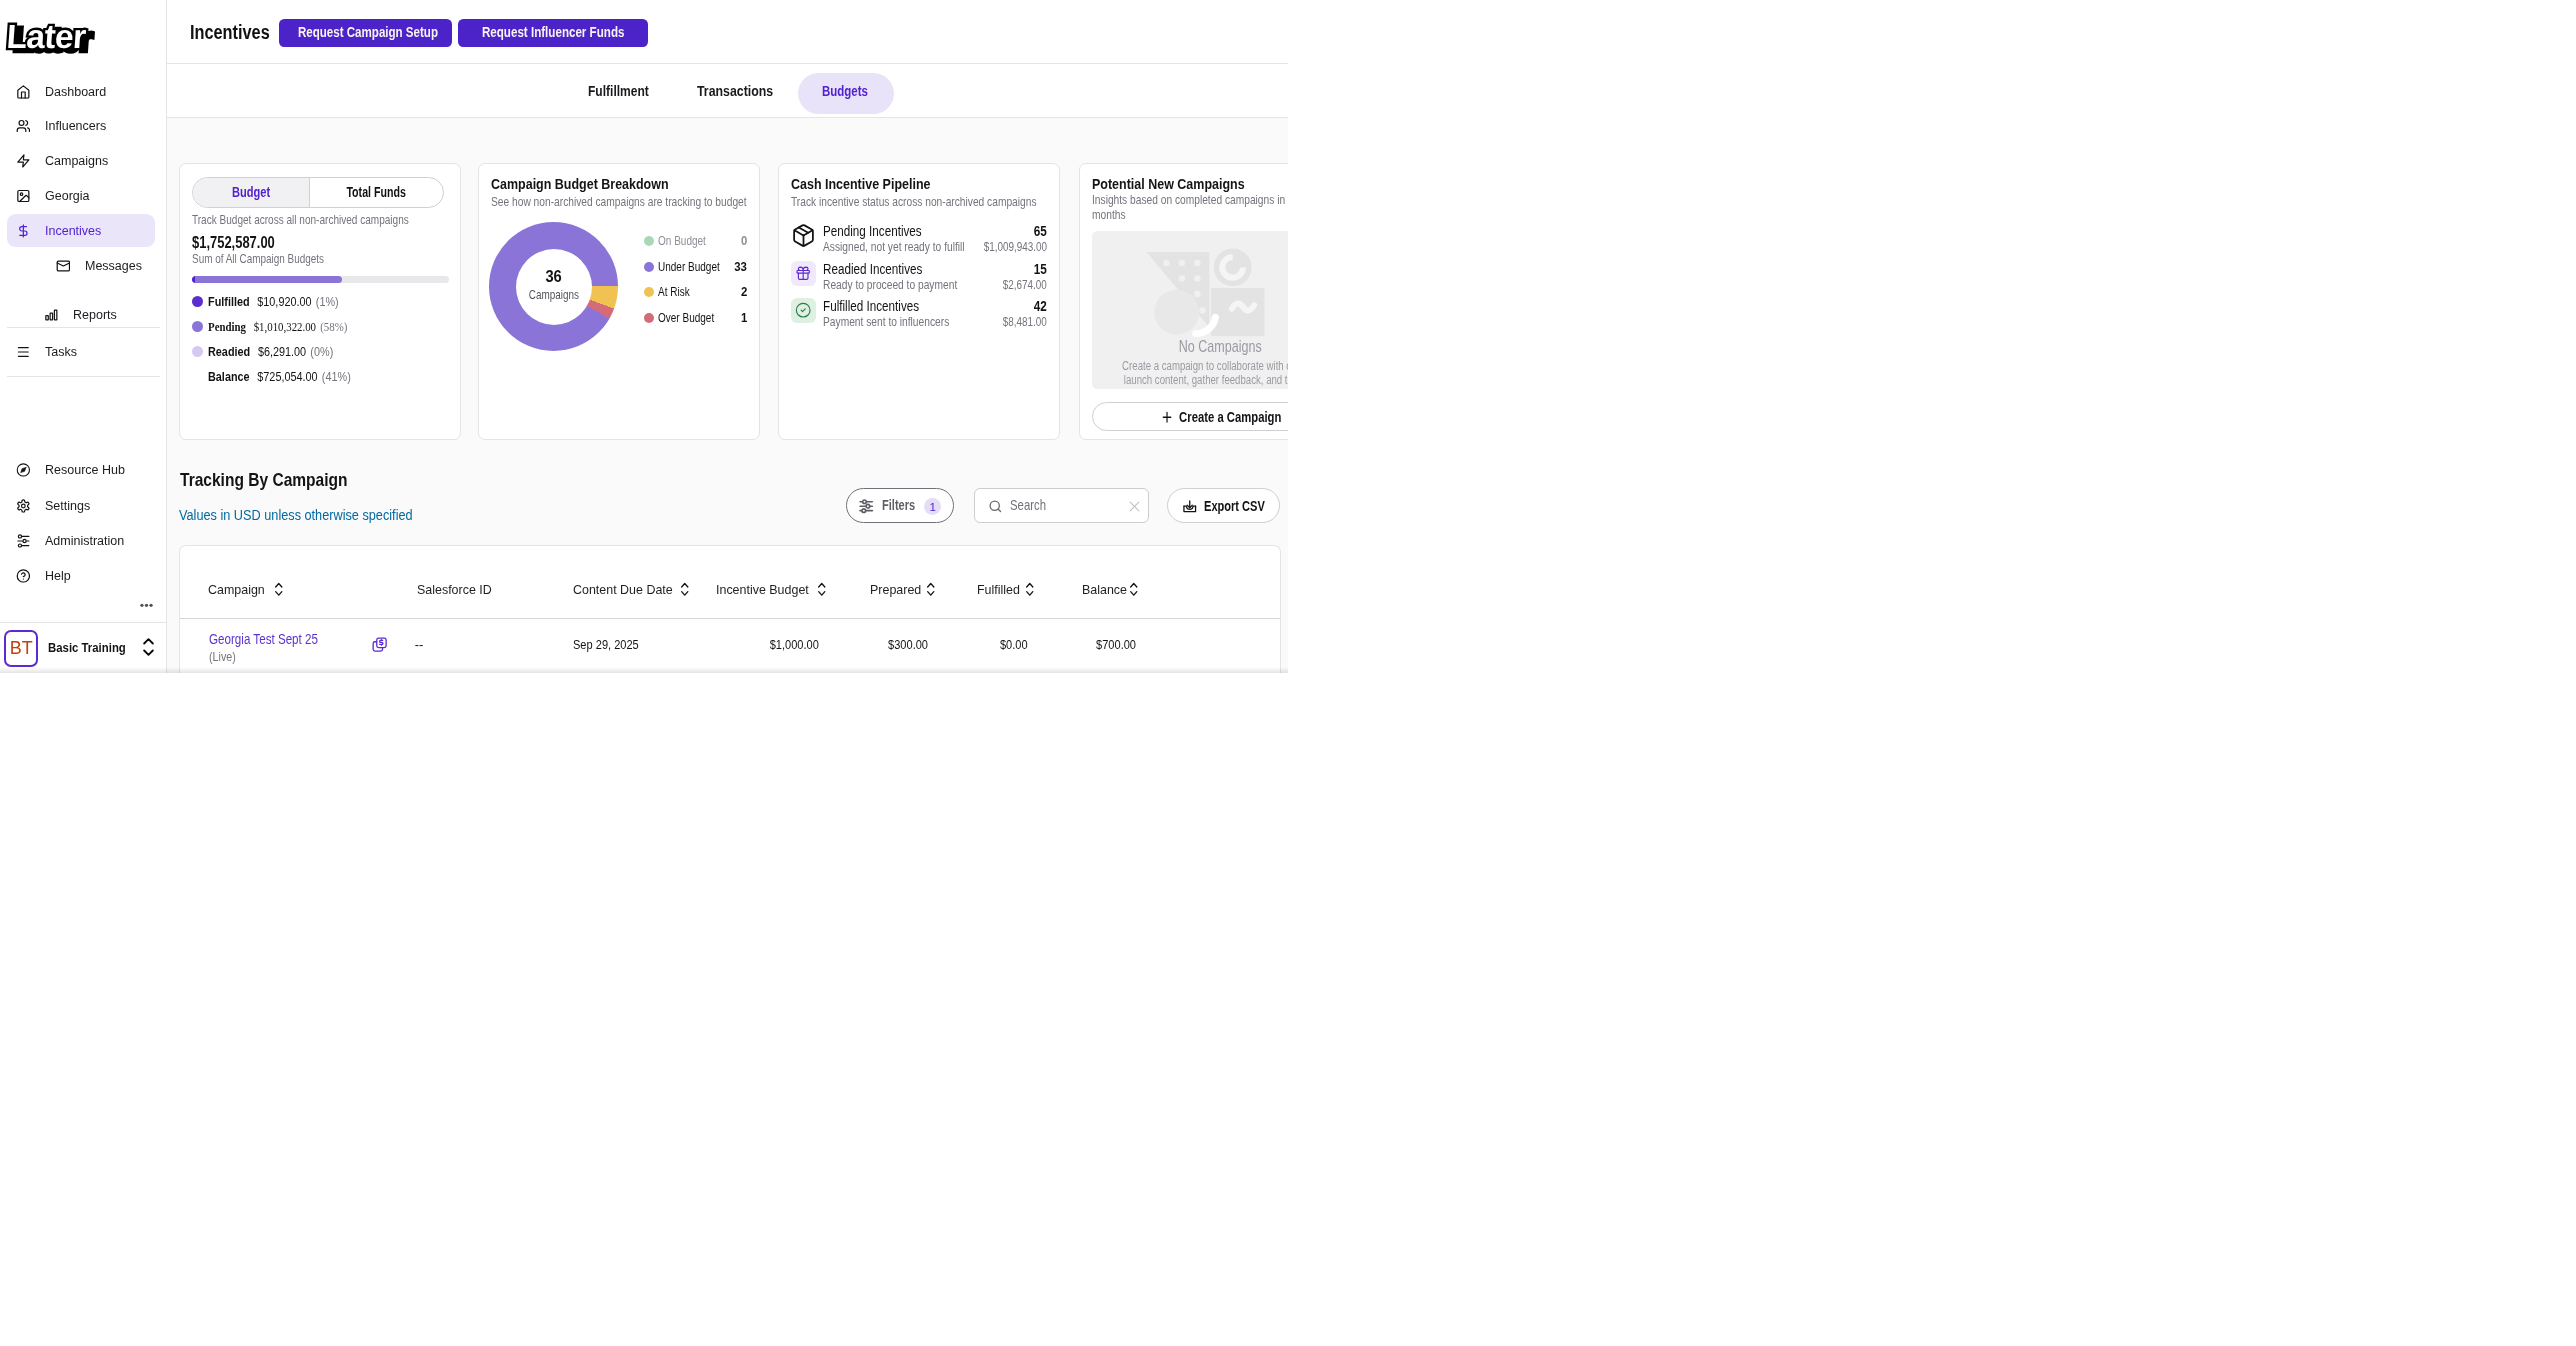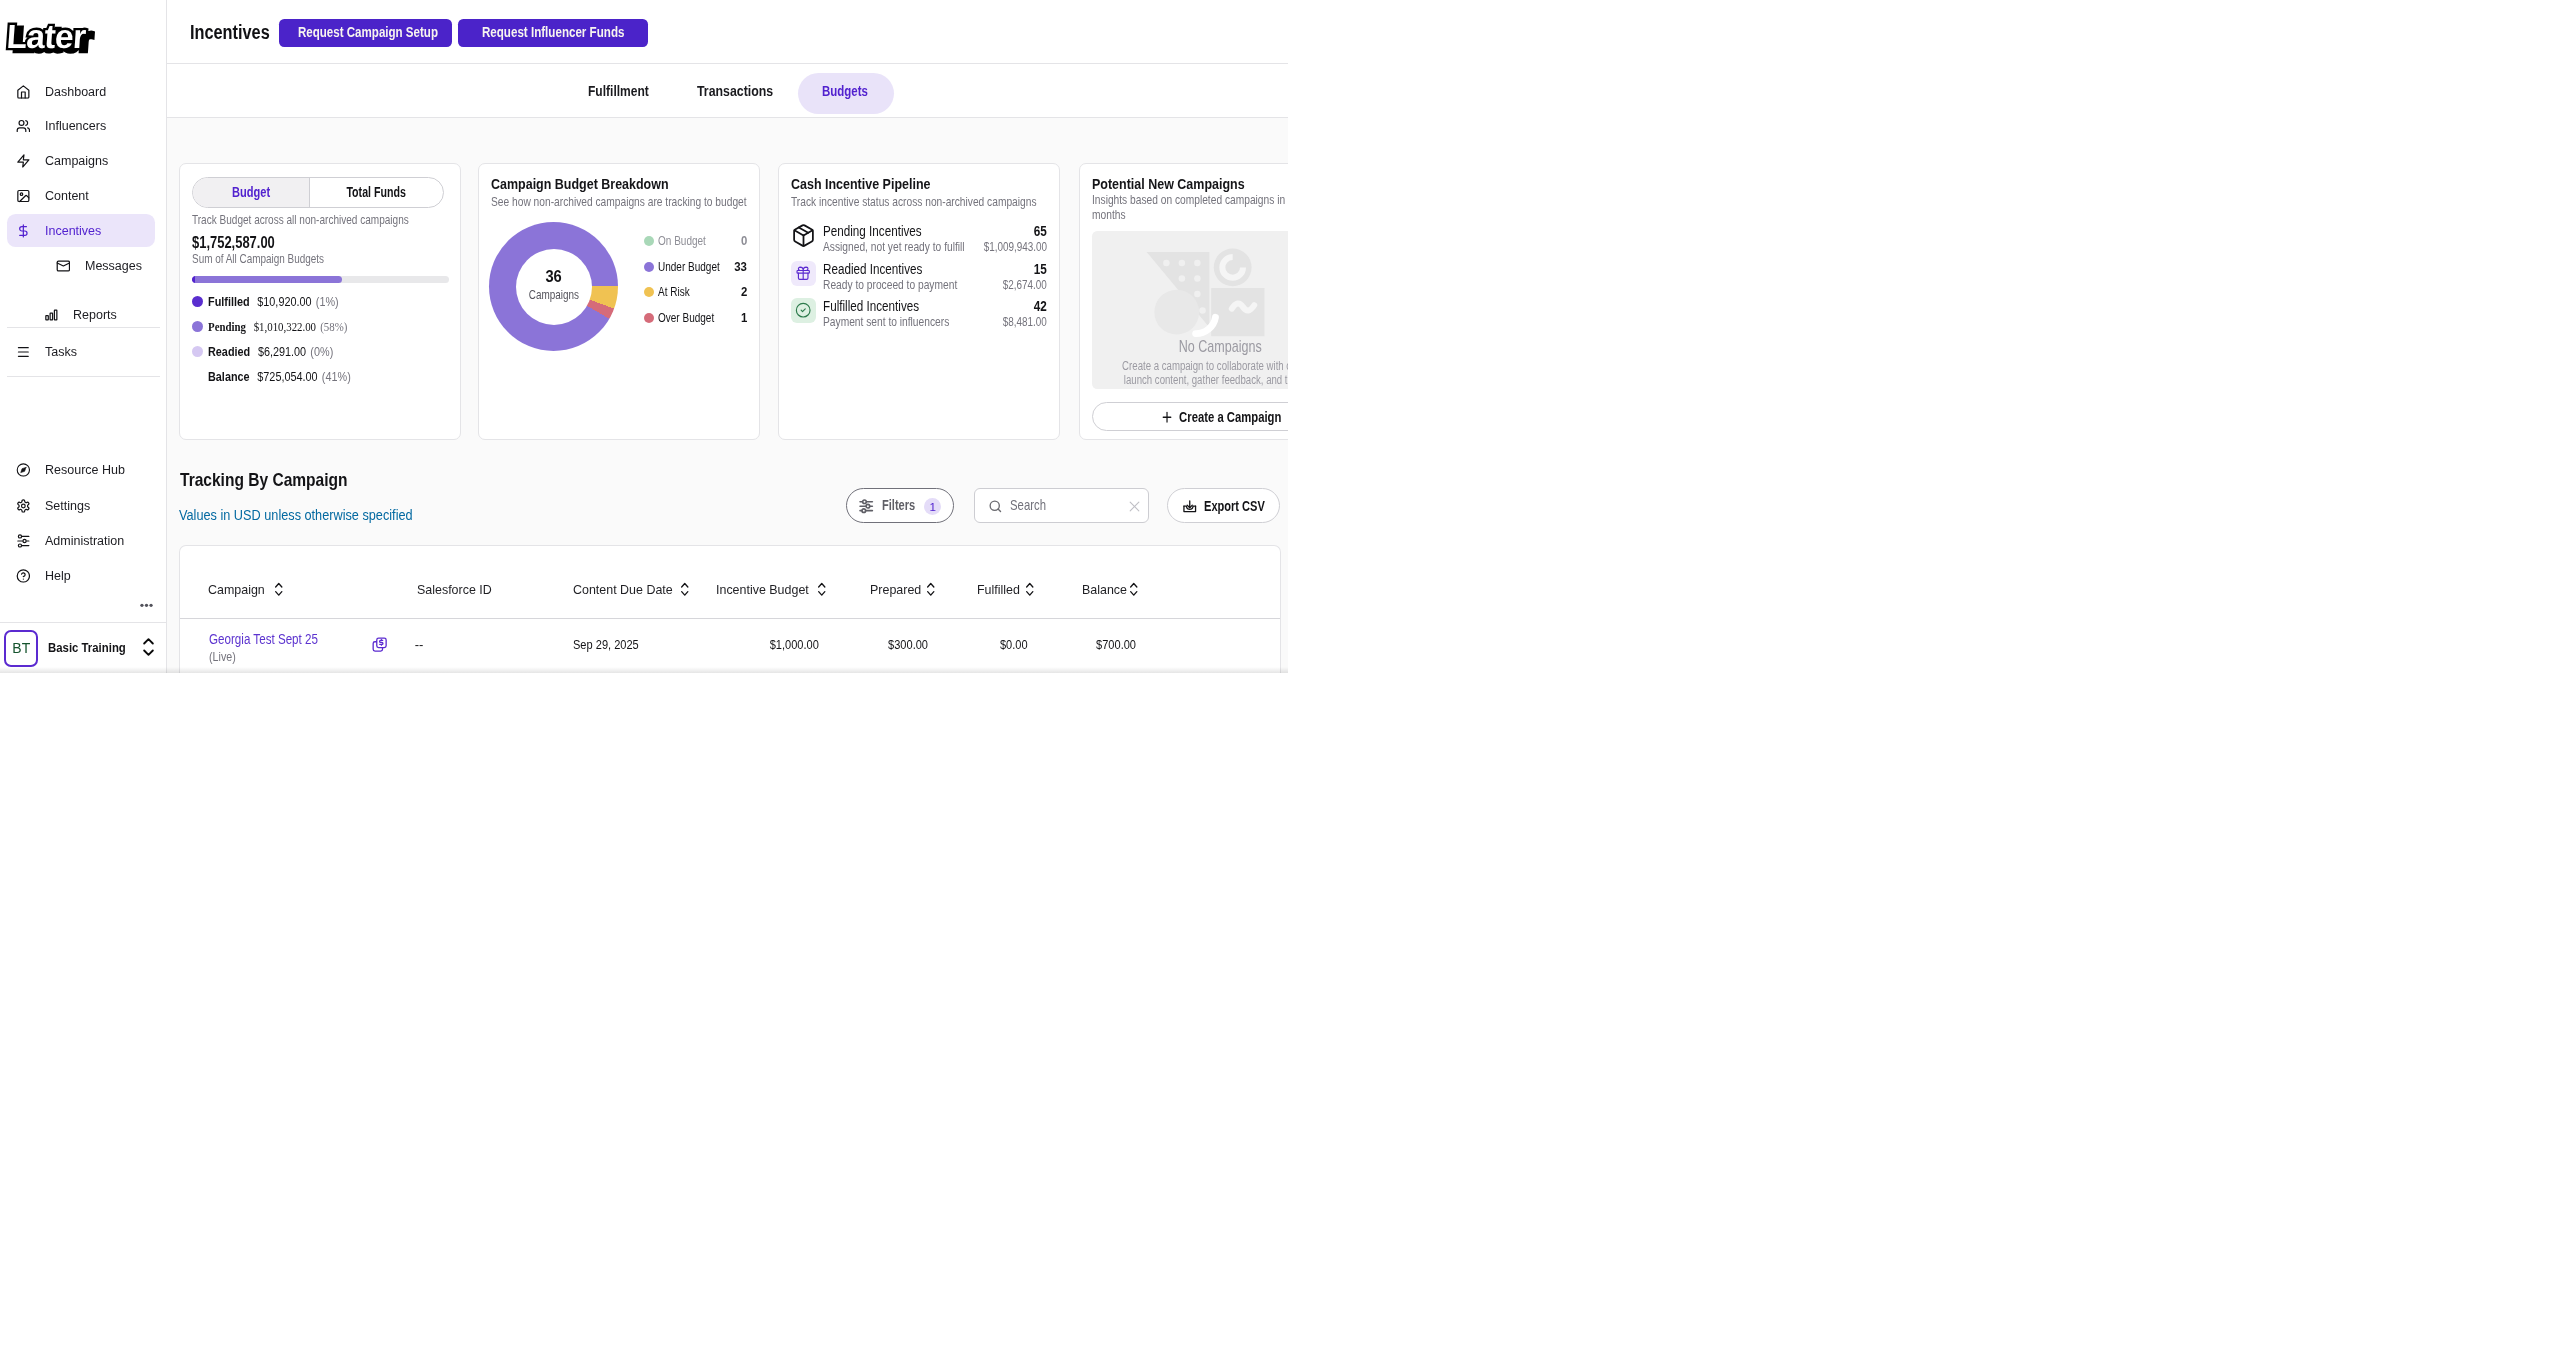--- a/index.html
+++ b/index.html
@@ -298,21 +298,21 @@
             <polygon points="13 2 3 14 12 14 11 22 21 10 12 10 13 2"></polygon>
           </svg></span>
         <span class="lb">Campaigns</span>
       </div>
     <div class="nav-item" style="top:178px;">
         <span class="ic"><svg viewBox="0 0 24 24" fill="none" stroke="currentColor" stroke-width="2" stroke-linecap="round" stroke-linejoin="round" width="14.7" height="14.7">
             <rect x="3" y="3" width="18" height="18" rx="2"></rect>
             <circle cx="9" cy="9" r="2"></circle>
             <path d="m21 15-3.1-3.1a2 2 0 0 0-2.8 0L6 21"></path>
           </svg></span>
-        <span class="lb">Content</span>
+        <span class="lb">Georgia</span>
       </div>
     <div class="nav-pill" style="top:214px;"></div>
     <div class="nav-item" style="top:213px;">
         <span class="ic" style="color:#5222cf;"><svg viewBox="0 0 24 24" fill="none" stroke="currentColor" stroke-width="2" stroke-linecap="round" stroke-linejoin="round" width="14.7" height="14.7">
             <line x1="12" x2="12" y1="2" y2="22"></line>
             <path d="M17 5H9.5a3.5 3.5 0 0 0 0 7h5a3.5 3.5 0 0 1 0 7H6"></path>
           </svg></span>
         <span class="lb" style="color:#5222cf;">Incentives</span>
       </div>
     <div class="nav-item" style="top:248px;margin-left:40px;">
@@ -375,21 +375,21 @@
         <span class="lb">Help</span>
       </div>
     <div class="abs" style="left:140px; top:597px; width:13px; height:8.6px; color:#52525b;">
       <svg viewBox="0 0 15 10" width="13" height="8.6">
           <circle cx="2.2" cy="5" r="1.9" fill="currentColor"></circle>
           <circle cx="7.5" cy="5" r="1.9" fill="currentColor"></circle>
           <circle cx="12.8" cy="5" r="1.9" fill="currentColor"></circle>
         </svg>
     </div>
     <div class="abs" style="left:0; top:622px; width:167px; border-top:0.9px solid #e4e4e7;"></div>
-    <div class="abs" style="left:4.3px; top:630px; width:34px; height:37px; border:2.2px solid #5b2ad0; border-radius:7px; color:#14532d; font-size:14px; text-align:center; line-height:33px;">BT</div>
+    <div class="abs" style="left:4.3px; top:630px; width:34px; height:37px; border:2.2px solid #5b2ad0; border-radius:7px; color:#c2410c; font-size:18px; text-align:center; line-height:33px;">BT</div>
     <div class="abs" style="left:48px; top:640px; font-size:13.4px; font-weight:600; color:#141417;"><span class="t" style="--q:0.85;">Basic Training</span></div>
     <svg class="abs" style="left:142px; top:637px;" width="13" height="20" viewBox="0 0 15 23" fill="none" stroke="#0a0a0a" stroke-width="2.2" stroke-linecap="round" stroke-linejoin="round">
         <path d="m2.5 7.5 5-5 5 5"></path>
         <path d="m2.5 15.5 5 5 5-5"></path>
       </svg>
   </div>
   <div class="abs" style="left:0; right:0; bottom:0; height:6px; background:linear-gradient(to bottom, rgba(0,0,0,0) 0%, rgba(0,0,0,0.10) 100%);"></div>
 </div>
 
 

